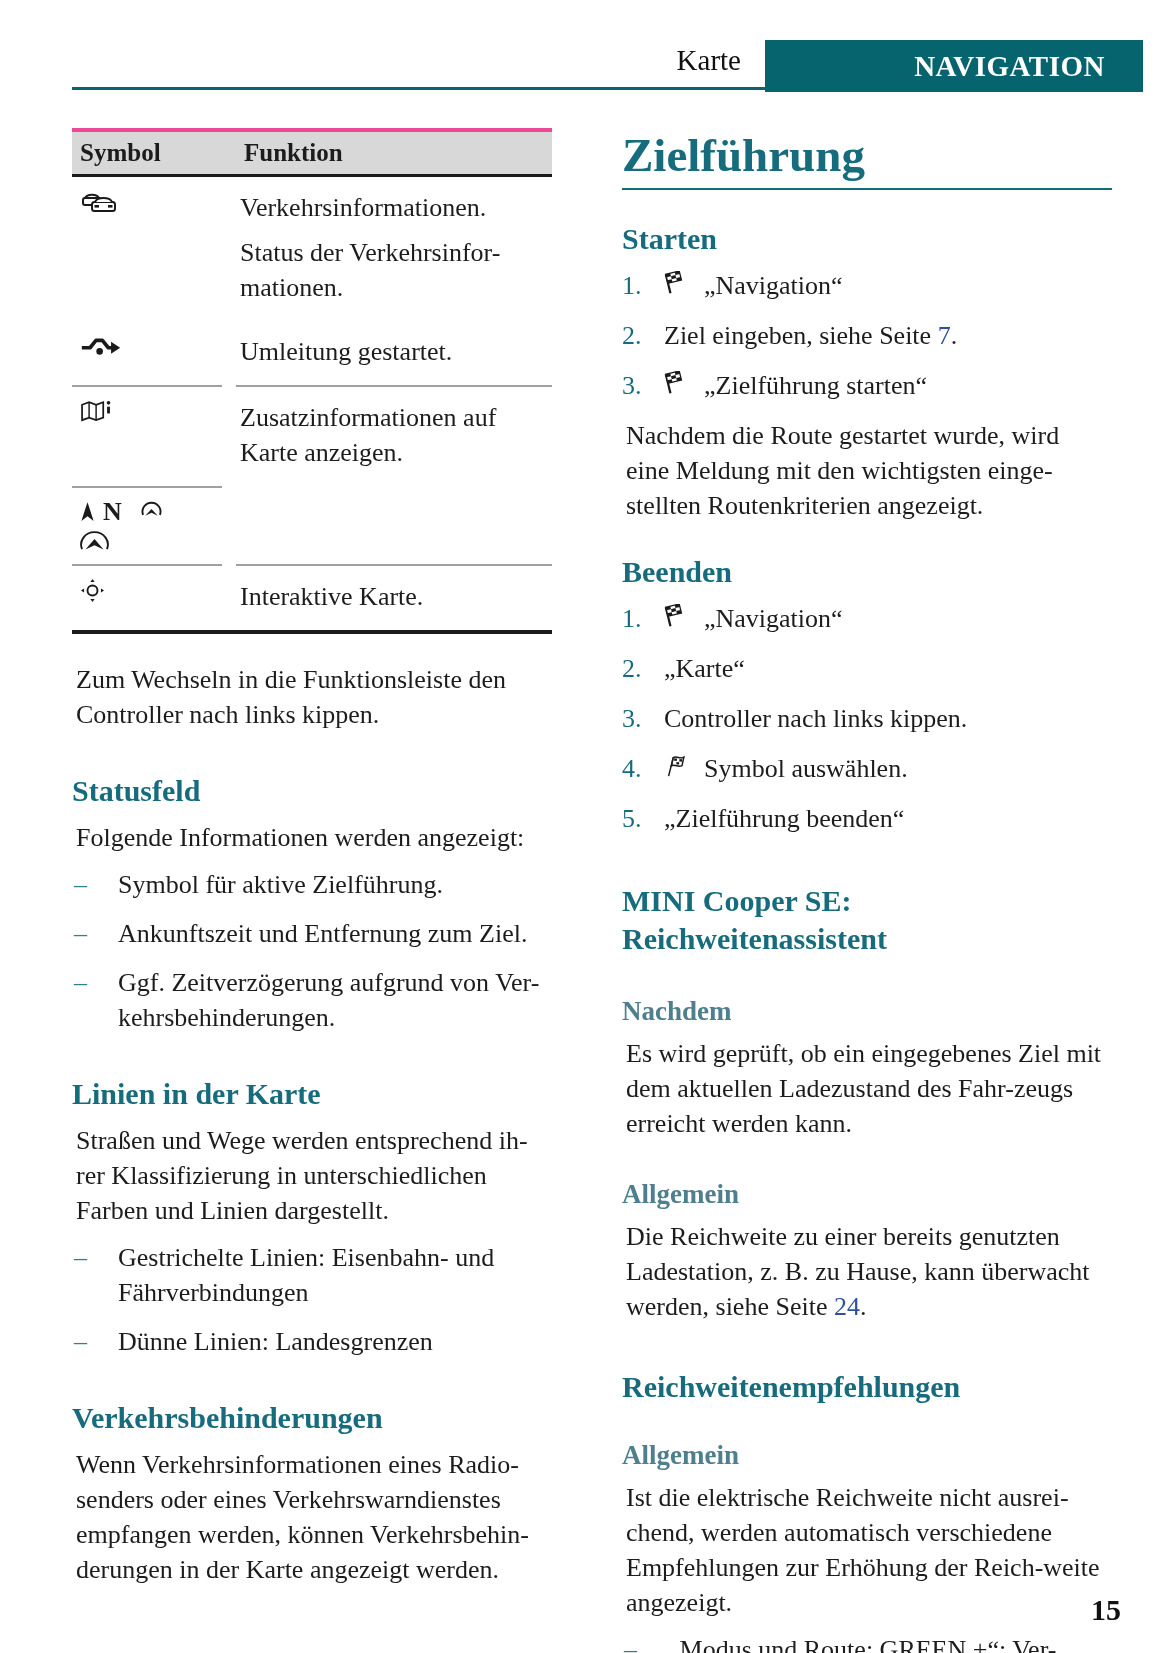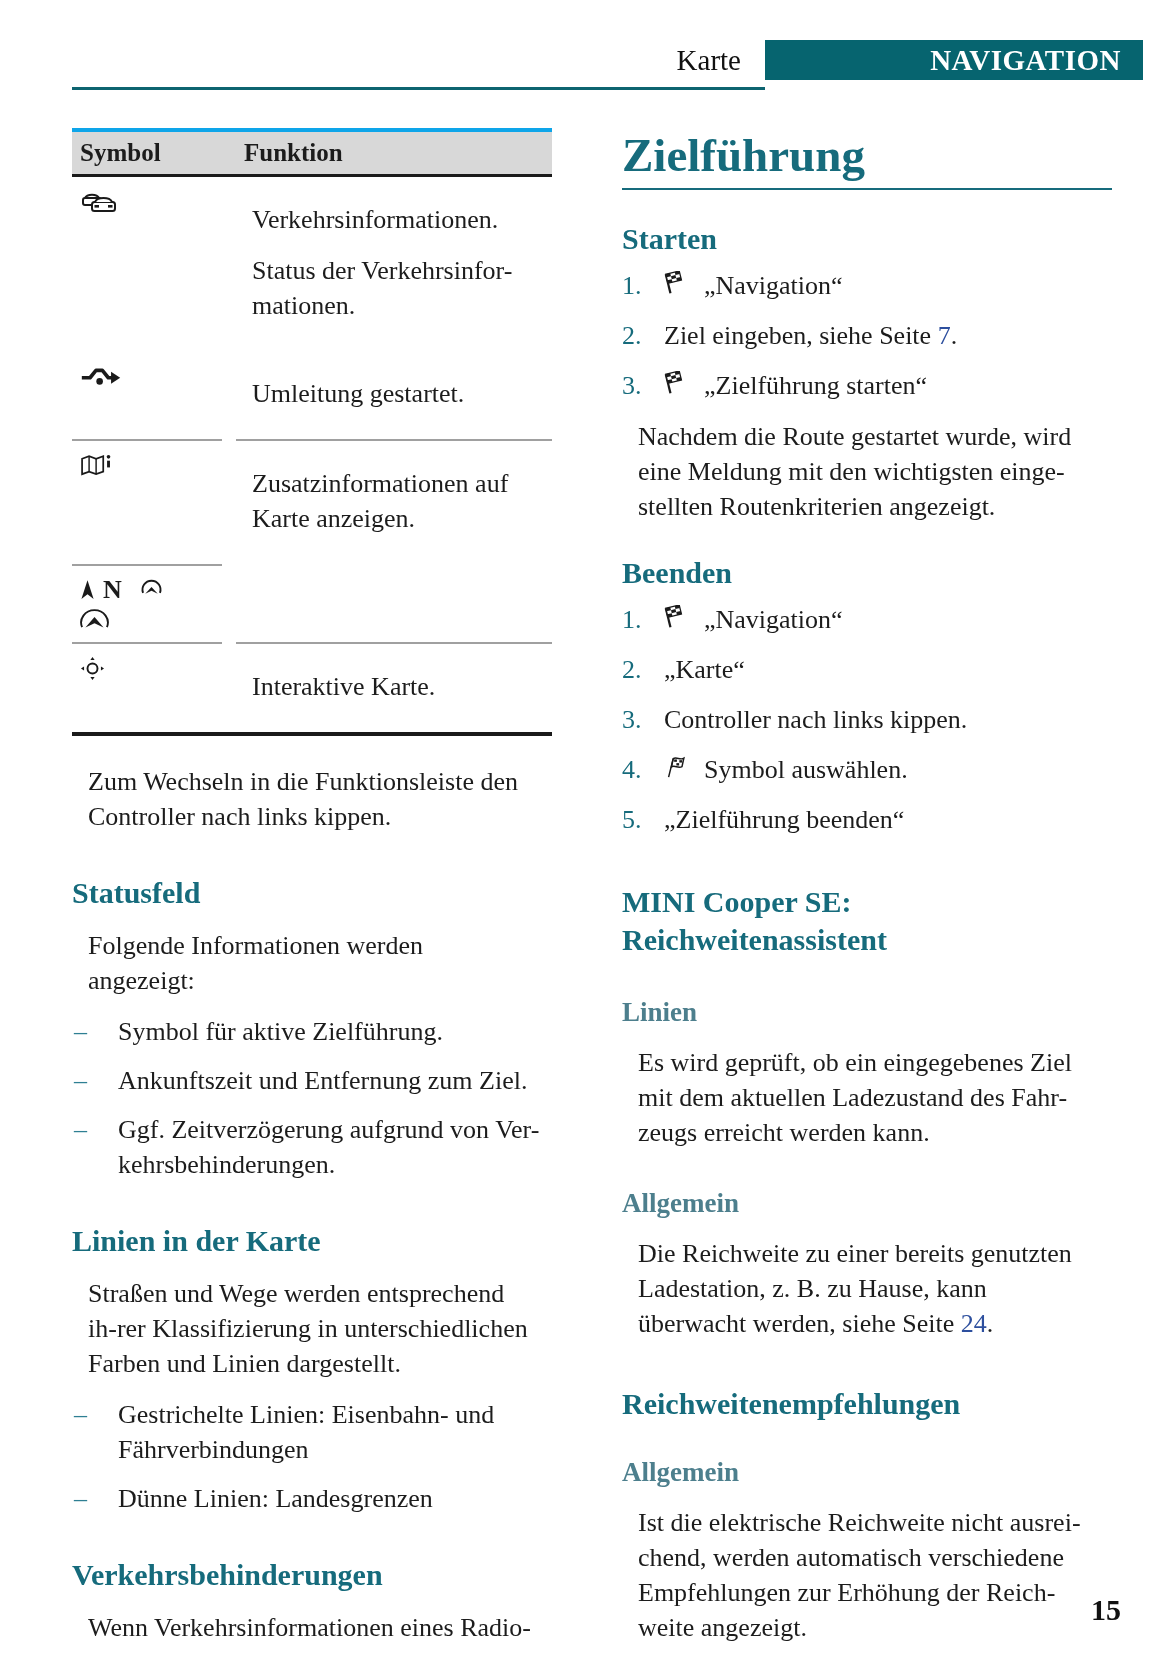--- a/index.html
+++ b/index.html
@@ -6,31 +6,31 @@
   body{
     width:1165px;height:1653px;background:#ffffff;color:#1c1c1c;
     font-family:"Liberation Serif", "DejaVu Serif", serif;
     position:relative;overflow:hidden;
   }
   
   .page-header{position:relative;height:90px;}
   .header-rule{position:absolute;left:72px;width:693px;top:87px;height:3px;background:#0d6470;}
   .section-label{position:absolute;right:424px;top:44px;font-size:29px;color:#111;text-align:right;}
   .chapter-box{
-    position:absolute;left:765px;top:40px;width:378px;height:40px;background:#06646f;
-    display:flex;align-items:center;justify-content:flex-end;box-sizing:border-box;padding-right:22px;
+    position:absolute;left:765px;top:40px;width:378px;height:52px;background:#06646f;
+    display:flex;align-items:center;justify-content:flex-end;box-sizing:border-box;padding-right:38px;
   }
   .chapter-box span{color:#ffffff;font-weight:bold;font-size:29px;letter-spacing:.5px;}
   
   main{display:flex;padding:38px 45px 0 72px;gap:70px;box-sizing:border-box;}
   .col-left{width:480px;flex:none;}
   .col-right{width:490px;flex:none;}
-  p{margin:16px;font-size:26px;line-height:35px;}
-  
-  .symbol-table{border-top:4px solid #0ea5e9;border-bottom:4px solid #1a1a1a;}
+  p{margin:4px;font-size:26px;line-height:35px;}
+  
+  .symbol-table{border-top:4px solid #ec4899;border-bottom:4px solid #1a1a1a;}
   .thead{display:flex;background:#d8d8d8;border-bottom:3px solid #1a1a1a;}
   .thead .hc{font-weight:bold;font-size:25px;padding:7px 0 7px 8px;box-sizing:border-box;}
   .thead .hc1{width:164px;flex:none;}
   .thead .hc2{flex:1;}
   .trow{display:flex;}
   .cell-sym{width:150px;flex:none;margin-right:14px;padding:12px 0 12px 8px;box-sizing:border-box;}
   .cell-fn{flex:1;padding:9px 0 12px 0;}
   .trow.sep .cell-sym,.trow.sep .cell-fn{border-top:2px solid #a0a0a0;}
   .cell-fn p + p{margin-top:10px;}
   .sym-group{display:flex;flex-wrap:wrap;align-items:center;gap:8px;width:110px;}
@@ -296,21 +296,21 @@
         <span class="txt">Symbol auswählen.</span>
       </div>
       <div class="item">
         <span class="num">5.</span>
         <span class="txt">„Zielführung beenden“</span>
       </div>
     </div>
 
     <div class="h2" style="margin-top:46px;">MINI Cooper SE: Reichweitenassistent</div>
 
-    <div class="h3">Linien</div>
+    <div class="h3">Nachdem</div>
     <p>Es wird geprüft, ob ein eingegebenes Ziel mit dem aktuellen Ladezustand des Fahr-zeugs erreicht werden kann.</p>
 
     <div class="h3">Allgemein</div>
     <p><span>Die Reichweite zu einer bereits genutzten Ladestation, z. B. zu Hause, kann überwacht werden, siehe Seite </span><a class="pagelink">24</a><span>.</span></p>
 
     <div class="h2" style="margin-top:44px;">Reichweitenempfehlungen</div>
 
     <div class="h3" style="margin-top:32px;">Allgemein</div>
     <p>Ist die elektrische Reichweite nicht ausrei-chend, werden automatisch verschiedene Empfehlungen zur Erhöhung der Reich-weite angezeigt.</p>
     <div class="dash-list">

